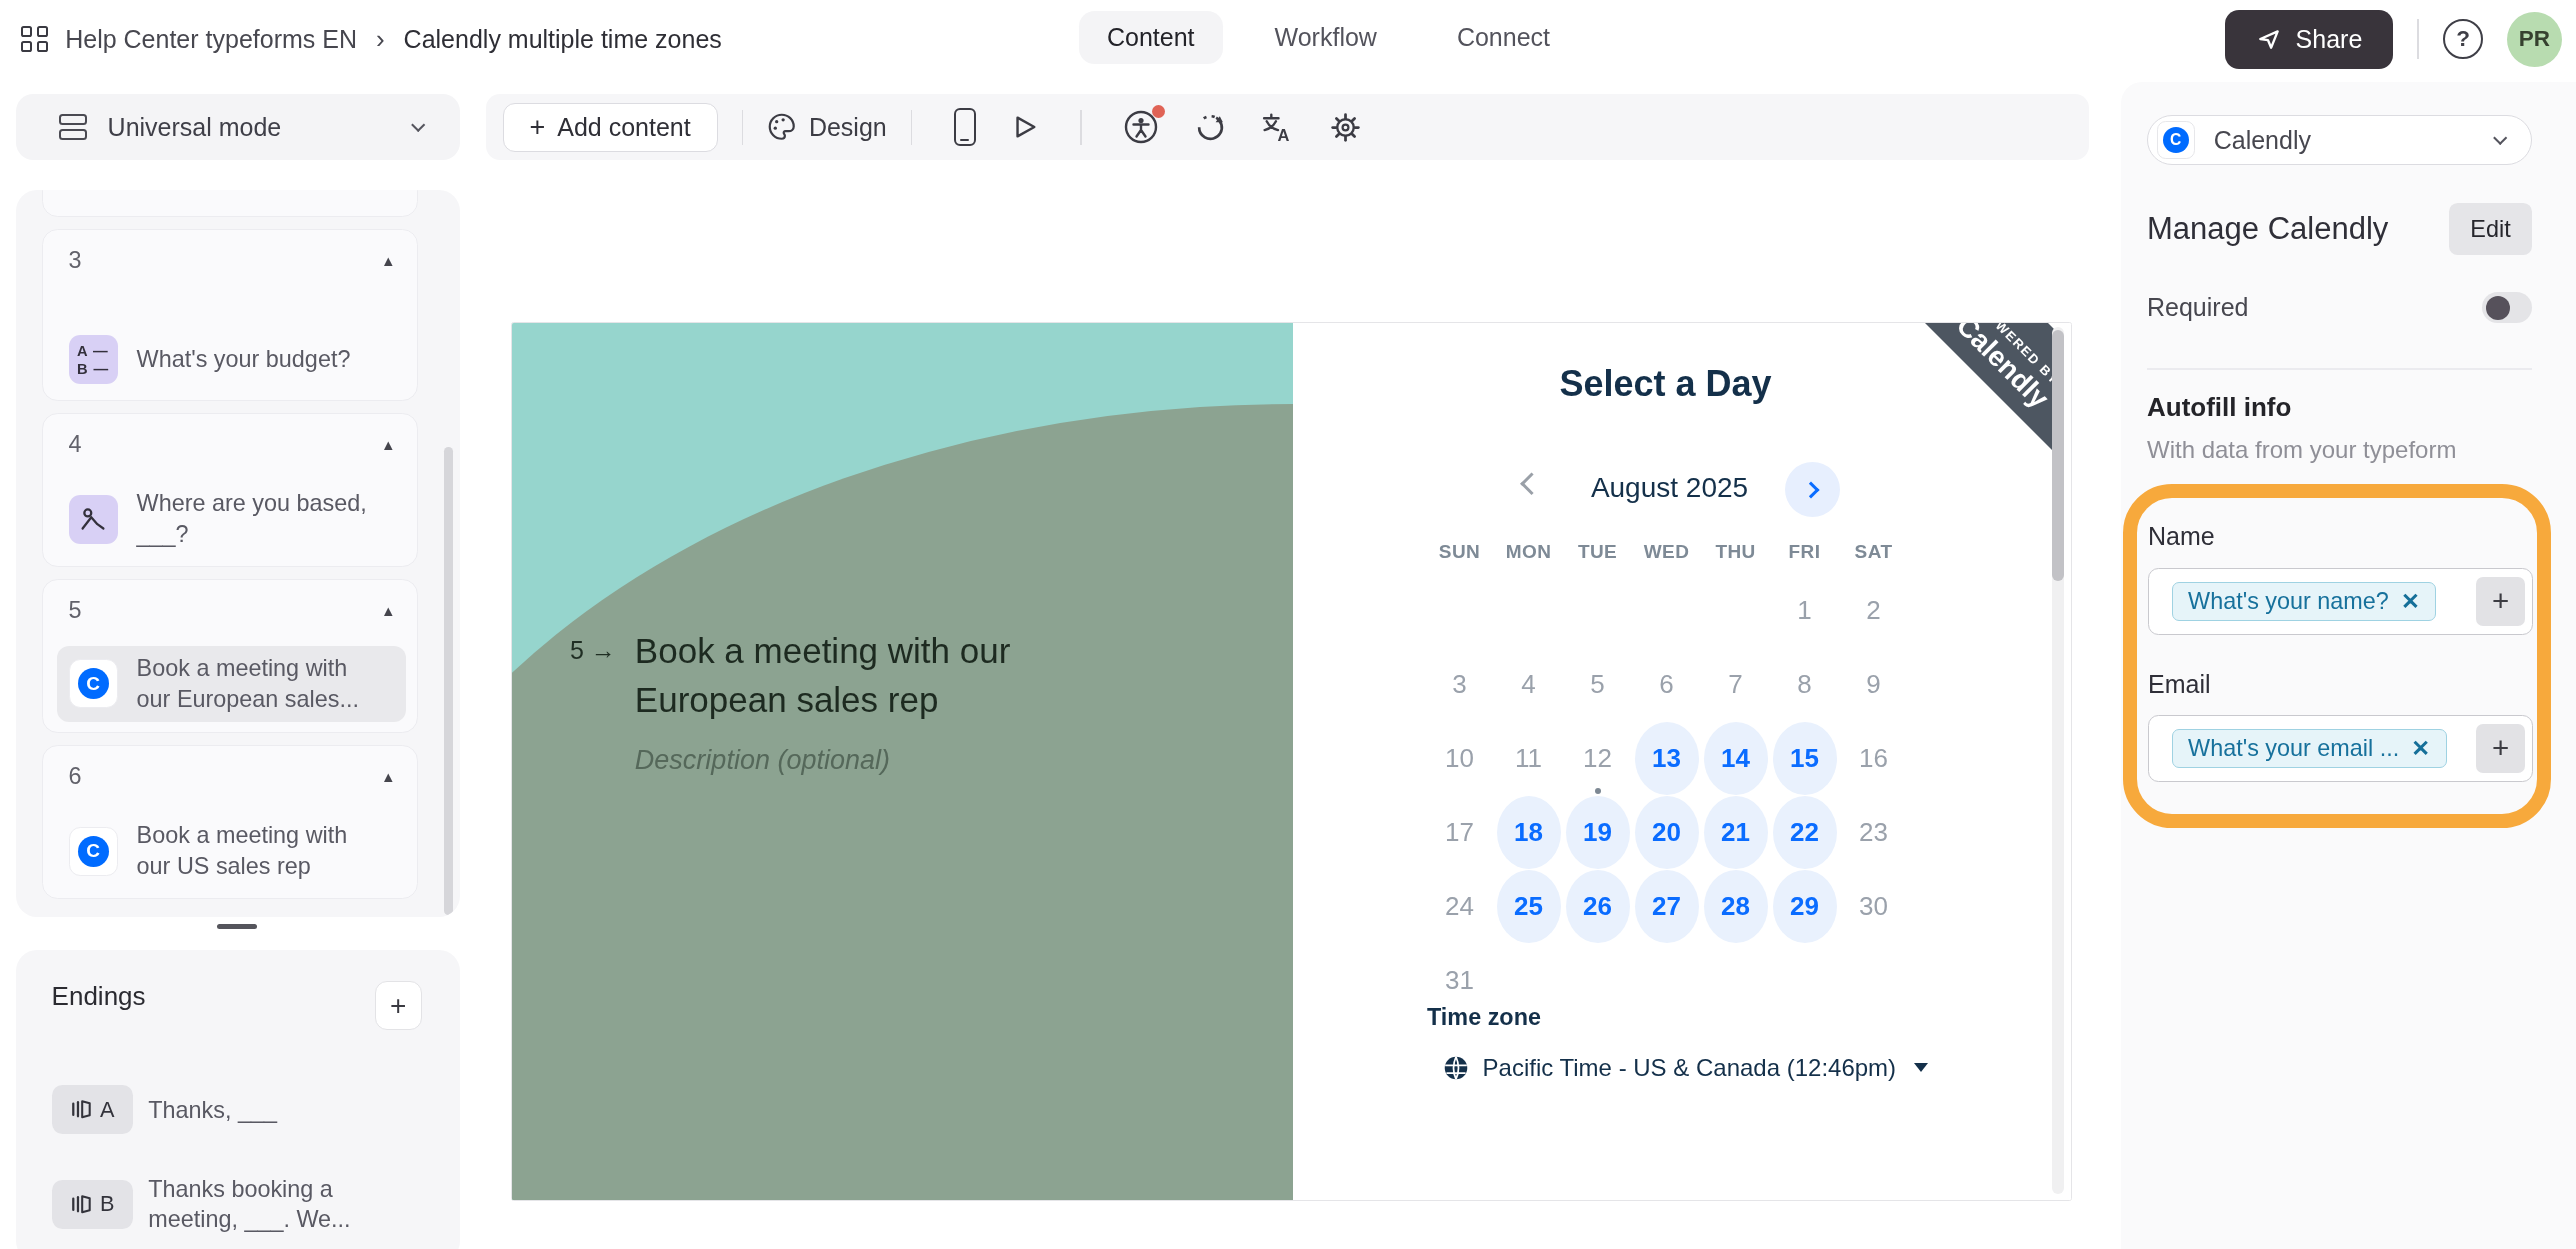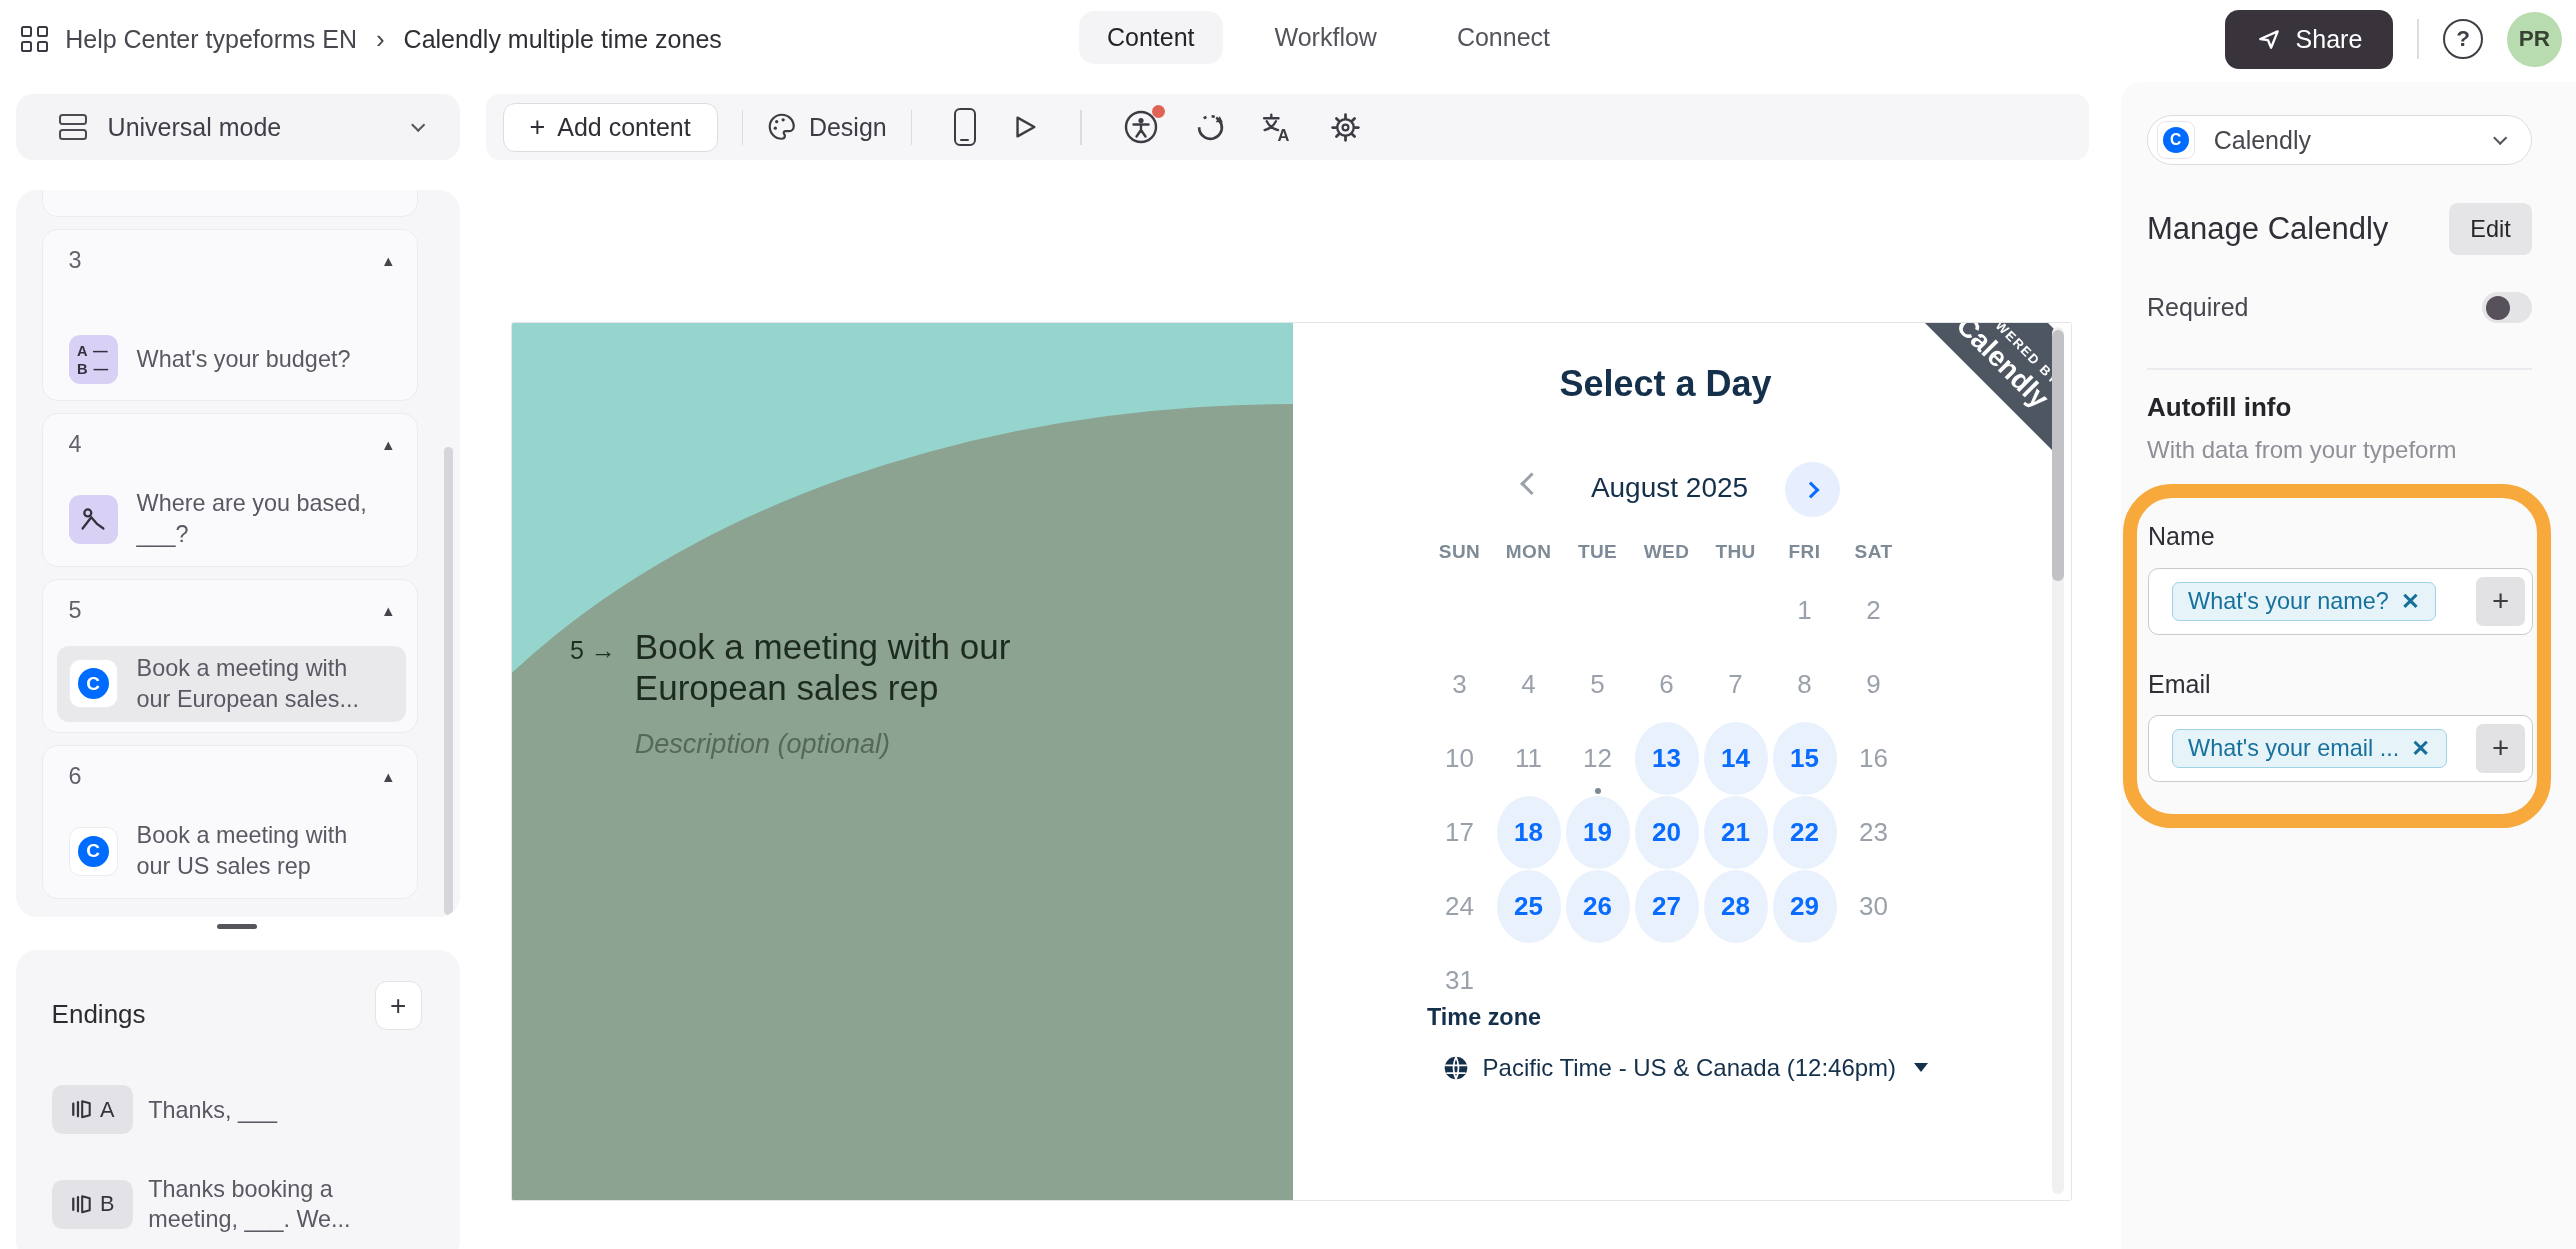--- a/index.html
+++ b/index.html
@@ -46,21 +46,21 @@
   .qicon { width:49px; height:49px; border-radius:11.3px; flex:0 0 49px; display:flex; align-items:center; justify-content:center; }
   .qicon.purple { background:#d8d0f5; }
   .qicon.white { background:#ffffff; border:1.7px solid #ececf0; }
   .g-choice { font-size:14.7px; font-weight:700; color:#33303c; line-height:18px; white-space:pre; letter-spacing:0.9px; }
   .cal-dot { width:31px; height:31px; border-radius:50%; background:#006bff; color:#fff; font-size:19px; font-weight:800; display:flex; align-items:center; justify-content:center; }
   .qlabel { font-size:23.4px; line-height:31px; color:#595963; white-space:pre-line; }
   .list-scrollthumb { position:absolute; right:7px; top:257px; width:8.7px; height:468px; background:#d6d6da; border-radius:4.3px; }
   .drag-handle { position:absolute; left:217px; top:924px; width:40px; height:5.2px; background:#55555c; border-radius:2.6px; }
 
   .endings-card { position:absolute; left:15.6px; top:950px; width:444px; height:312px; background:#f6f6f8; border-radius:21px; padding:31px 38px 0 36px; }
-  .endings-head { display:flex; justify-content:space-between; align-items:flex-end; }
+  .endings-head { display:flex; justify-content:space-between; align-items:flex-start; }
   .endings-title { font-size:26px; color:#2b2b31; }
   .endings-add { width:47px; height:49px; background:#fff; border:1.7px solid #e3e3e6; border-radius:12px; font-size:28px; color:#3a3a41; display:flex; align-items:center; justify-content:center; }
   .ending-row { display:flex; align-items:center; gap:15.6px; margin-top:40px; }
   .ending-row.first { margin-top:55px; }
   .ending-pill { width:81px; height:49px; background:#e3e3e7; border-radius:10.4px; display:flex; align-items:center; justify-content:center; gap:7.8px; flex:0 0 81px; }
   .ending-letter { font-size:21.7px; color:#33333b; }
   .ending-label { font-size:23.4px; line-height:30px; color:#595963; white-space:pre-line; }
 
   
   .toolbar { position:absolute; left:486px; top:94px; width:1603px; height:66px; background:#f6f6f8; border-radius:14px; display:flex; align-items:center; }
@@ -72,21 +72,21 @@
   .phone-ic { width:22.5px; height:38px; border:2.6px solid #3c3c44; border-radius:6px; position:relative; }
   .phone-ic::after { content:""; position:absolute; left:4.3px; bottom:2.6px; width:8.7px; height:2.6px; background:#3c3c44; border-radius:1.7px; }
   .red-dot { position:absolute; top:-4.3px; right:-6px; width:13px; height:13px; border-radius:50%; background:#e06356; }
 
   
   .canvas { position:absolute; left:511px; top:322px; width:1561px; height:879px; border:0.9px solid #e5e5e8; border-radius:2.6px; background:#fff; display:flex; overflow:hidden; }
   .cv-left { position:relative; width:781px; height:100%; background:#96d5cd; overflow:hidden; flex:0 0 781px; }
   .sage { position:absolute; left:-172px; top:81px; width:1907px; height:1259px; border-radius:50%; background:#8ca391; }
   .q-block { position:absolute; left:58px; top:303px; width:555px; display:flex; gap:19px; }
   .q-numarrow { font-size:25px; color:#1f2e23; padding-top:9.5px; white-space:nowrap; }
-  .q-title { font-size:35px; line-height:41px; font-weight:500; color:#1d2a20; }
+  .q-title { font-size:35px; line-height:49px; font-weight:500; color:#1d2a20; }
   .q-desc { margin-top:21px; font-size:27px; font-style:italic; color:#55685a; }
   .cv-right { position:relative; flex:1; height:100%; background:#fff; }
 
   .cal-title { position:absolute; top:40px; left:0; width:745px; text-align:center; font-size:36px; font-weight:700; color:#14304a; }
   .cal-nav { position:absolute; top:139px; left:4px; width:745px; height:57px; }
   .nav-prev { position:absolute; left:227px; top:14px; width:15.6px; height:15.6px; border-right:3.5px solid #9aa0a8; border-bottom:3.5px solid #9aa0a8; transform:rotate(135deg); }
   .cal-month { position:absolute; left:0; width:745px; text-align:center; top:10.4px; font-size:28px; font-weight:500; color:#14304a; }
   .nav-next { position:absolute; left:488px; top:0; width:55px; height:55px; border-radius:50%; background:#e7effe; display:flex; align-items:center; justify-content:center; }
   .nav-next .chvb { width:12px; height:12px; border-right:3.5px solid #0a6cff; border-bottom:3.5px solid #0a6cff; transform:rotate(-45deg); margin-left:-3.5px; }
   .weekdays { position:absolute; top:218px; left:132px; display:flex; }

